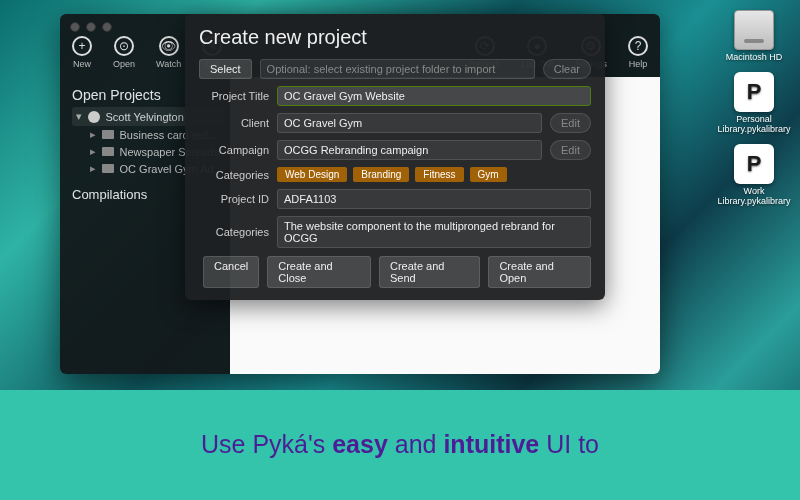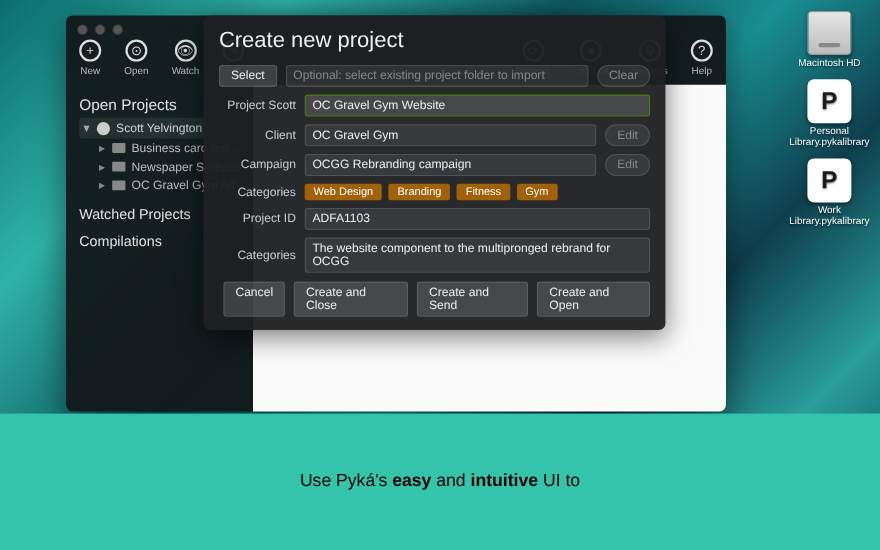--- a/index.html
+++ b/index.html
@@ -39,21 +39,21 @@
   .row .lbl { width:70px; text-align:right; color:#ccc; }
   .row .field { flex:1; background:rgba(255,255,255,.08); border:1px solid rgba(255,255,255,.12); border-radius:3px; padding:3px 6px; color:#eee; font-size:11px; }
   .row .field.focus { border:1px solid #4d7c0f; background:rgba(255,255,255,.14); }
   .row .placeholder { color:#888; font-style:normal; }
   .btn { background:rgba(255,255,255,.15); border:1px solid rgba(255,255,255,.12); border-radius:3px; padding:3px 10px; font-size:11px; color:#eee; cursor:pointer; }
   .btn.dim { color:#888; background:rgba(255,255,255,.08);border-radius:10px; }
   .tags { display:flex; gap:6px; flex-wrap:wrap; flex:1; }
   .tag { background:#a16207; color:#fff; font-size:10px; padding:2px 8px; border-radius:2px; }
   .actions { display:flex; gap:8px; justify-content:flex-start; margin-top:8px; padding-left:4px; }
   
-  .banner { position:absolute; left:0; bottom:0; width:800px; height:124px; background:#34c4ac; color:#000000; display:flex; align-items:center; justify-content:center; text-align:center; font-size:16px; font-weight:300; line-height:1.35; padding:0 40px; }
+  .banner { position:absolute; left:0; bottom:0; width:800px; height:110px; background:#34c4ac; color:#4c1d95; display:flex; align-items:center; justify-content:center; text-align:center; font-size:25px; font-weight:300; line-height:1.35; padding:0 40px; }
   .banner b { font-weight:700; }
 </style>
 </head>
 <body>
 
 <div class="desktop-icons">
   <div class="dicon">
     <div class="hd"></div>
     <span>Macintosh HD</span>
   </div>
@@ -126,37 +126,36 @@
       <div class="sb-item">
           <span style="color:#888">▸</span>
           <span class="fld"></span>
           <span>Newspaper Spreads</span>
         </div>
       <div class="sb-item">
           <span style="color:#888">▸</span>
           <span class="fld"></span>
           <span>OC Gravel Gym Ad</span>
         </div>
-      <div class="sb-sec">Watched Projects</div>
       <div class="sb-sec">Compilations</div>
     </div>
     <div class="main"></div>
   </div>
 </div>
 
 <div class="modal">
   <h2>Create new project</h2>
 
   <div class="row">
     <div class="btn">Select</div>
     <div class="field placeholder">Optional: select existing project folder to import</div>
     <div class="btn dim">Clear</div>
   </div>
   <div class="row">
-    <div class="lbl">Project Scott</div>
+    <div class="lbl">Project Title</div>
     <div class="field focus">OC Gravel Gym Website</div>
   </div>
   <div class="row">
     <div class="lbl">Client</div>
     <div class="field">OC Gravel Gym</div>
     <div class="btn dim">Edit</div>
   </div>
   <div class="row">
     <div class="lbl">Campaign</div>
     <div class="field">OCGG Rebranding campaign</div>

